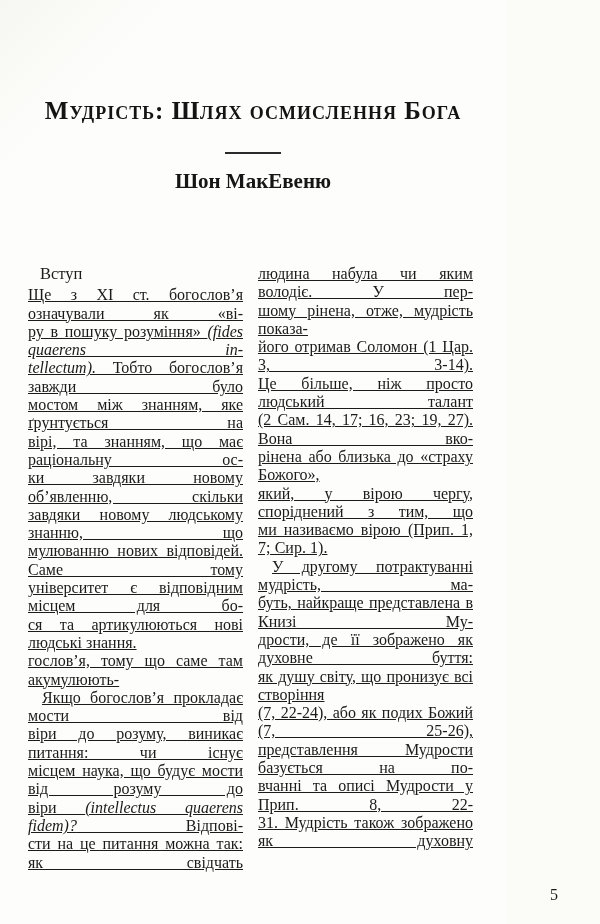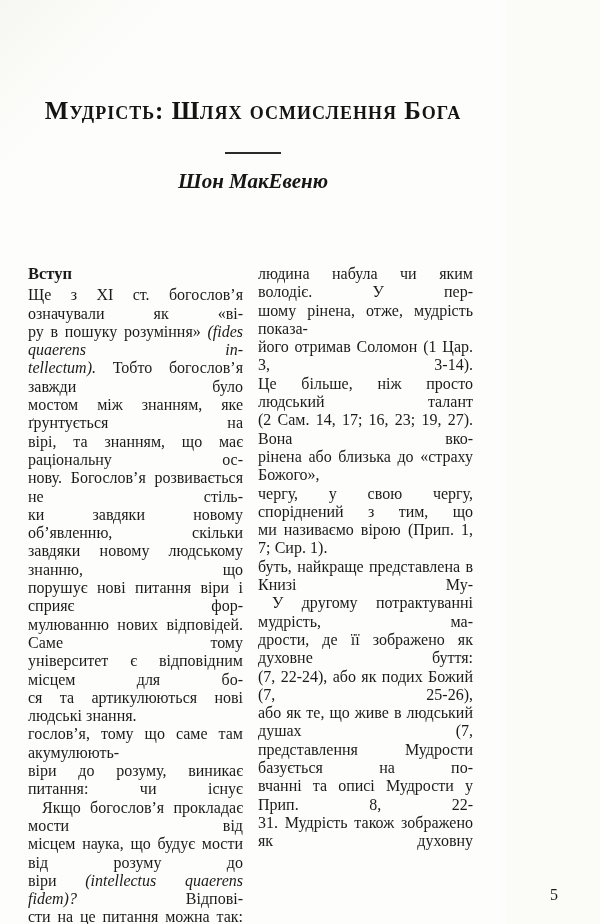--- a/index.html
+++ b/index.html
@@ -28,46 +28,46 @@
   .title-divider {
     width: 56px; height: 2px;
     background: #2a2a2a;
     margin: 27px auto 0 auto;
   }
   .author {
     margin: 15px 0 12px 0;
     text-align: center;
     font-size: 21px;
     font-weight: bold;
-    font-style: italic;
     color: #161616;
   }
   .columns {
     display: flex;
     gap: 15px;
     padding: 0 33px 0 28px;
     margin-top: 71px;
   }
   .col {
     width: 262px;
     font-size: 16px;
     line-height: 18.3px;
   }
   .line {
     text-align: justify;
     text-align-last: justify;
     word-spacing: 0.2px;
+    text-decoration: underline;
   }
   .line.indent { text-indent: 14px; }
   .line.end { text-align-last: left; }
   .it { font-style: italic; }
   .h-bold {
-    font-weight: bold;
+    font-weight: normal;
     font-size: 16.5px;
-    margin: 0 0 3px 0;
+    margin: 0 0 3px 12px;
   }
   .page-number {
     position: absolute;
     top: 886px; left: 550px;
     font-size: 16px;
     color: #1b1b1b;
   }
 </style>
 </head>
 <body>
@@ -78,48 +78,46 @@
   <div class="author">Шон МакЕвеню</div>
 
   <div class="columns">
     <div class="col">
         <div class="h-bold">Вступ</div>
         <div class="line"><span>Ще з XI ст. богослов’я означували як «ві-</span></div>
         <div class="line"><span>ру в пошуку розуміння» </span><span class="it">(fides quaerens in-</span></div>
         <div class="line"><span class="it">tellectum).</span><span> Тобто богослов’я завжди було</span></div>
         <div class="line"><span>мостом між знанням, яке ґрунтується на</span></div>
         <div class="line"><span>вірі, та знанням, що має раціональну ос-</span></div>
-        <div class="line"><span>нову. Богослов’я розвивається не стіль-</span></div>
         <div class="line"><span>ки завдяки новому об’явленню, скільки</span></div>
         <div class="line"><span>завдяки новому людському знанню, що</span></div>
-        <div class="line"><span>порушує нові питання віри і сприяє фор-</span></div>
         <div class="line"><span>мулюванню нових відповідей. Саме тому</span></div>
         <div class="line"><span>університет є відповідним місцем для бо-</span></div>
         <div class="line end"><span>ся та артикулюються нові людські знання.</span></div>
         <div class="line"><span>гослов’я, тому що саме там акумулюють-</span></div>
+        <div class="line indent"><span>Якщо богослов’я прокладає мости від</span></div>
         <div class="line"><span>віри до розуму, виникає питання: чи існує</span></div>
-        <div class="line indent"><span>Якщо богослов’я прокладає мости від</span></div>
         <div class="line"><span>місцем наука, що будує мости від розуму до</span></div>
         <div class="line"><span>віри </span><span class="it">(intellectus quaerens fidem)?</span><span> Відпові-</span></div>
         <div class="line"><span>сти на це питання можна так: як свідчать</span></div>
       </div>
     <div class="col">
         <div class="line"><span>людина набула чи яким володіє. У пер-</span></div>
         <div class="line"><span>шому рінена, отже, мудрість показа-</span></div>
         <div class="line"><span>його отримав Соломон (1 Цар. 3, 3-14).</span></div>
         <div class="line"><span>Це більше, ніж просто людський талант</span></div>
         <div class="line"><span>(2 Сам. 14, 17; 16, 23; 19, 27). Вона вко-</span></div>
         <div class="line"><span>рінена або близька до «страху Божого»,</span></div>
-        <div class="line"><span>чергу, у свою чергу, споріднений з тим, що</span></div>
+        <div class="line"><span>який, у вірою чергу, споріднений з тим, що</span></div>
         <div class="line end"><span>ми називаємо вірою (Прип. 1, 7; Сир. 1).</span></div>
+        <div class="line indent"><span>У другому потрактуванні мудрість, ма-</span></div>
         <div class="line"><span>буть, найкраще представлена в Книзі Му-</span></div>
-        <div class="line indent"><span>У другому потрактуванні мудрість, ма-</span></div>
         <div class="line"><span>дрости, де її зображено як духовне буття:</span></div>
+        <div class="line"><span>як душу світу, що пронизує всі створіння</span></div>
         <div class="line"><span>(7, 22-24), або як подих Божий (7, 25-26),</span></div>
-        <div class="line"><span>або як те, що живе в людський душах (7,</span></div>
         <div class="line"><span>представлення Мудрости базується на по-</span></div>
         <div class="line"><span>вчанні та описі Мудрости у Прип. 8, 22-</span></div>
         <div class="line"><span>31. Мудрість також зображено як духовну</span></div>
       </div>
   </div>
 
   <div class="page-number">5</div>
 </div>
 
 </body></html>

